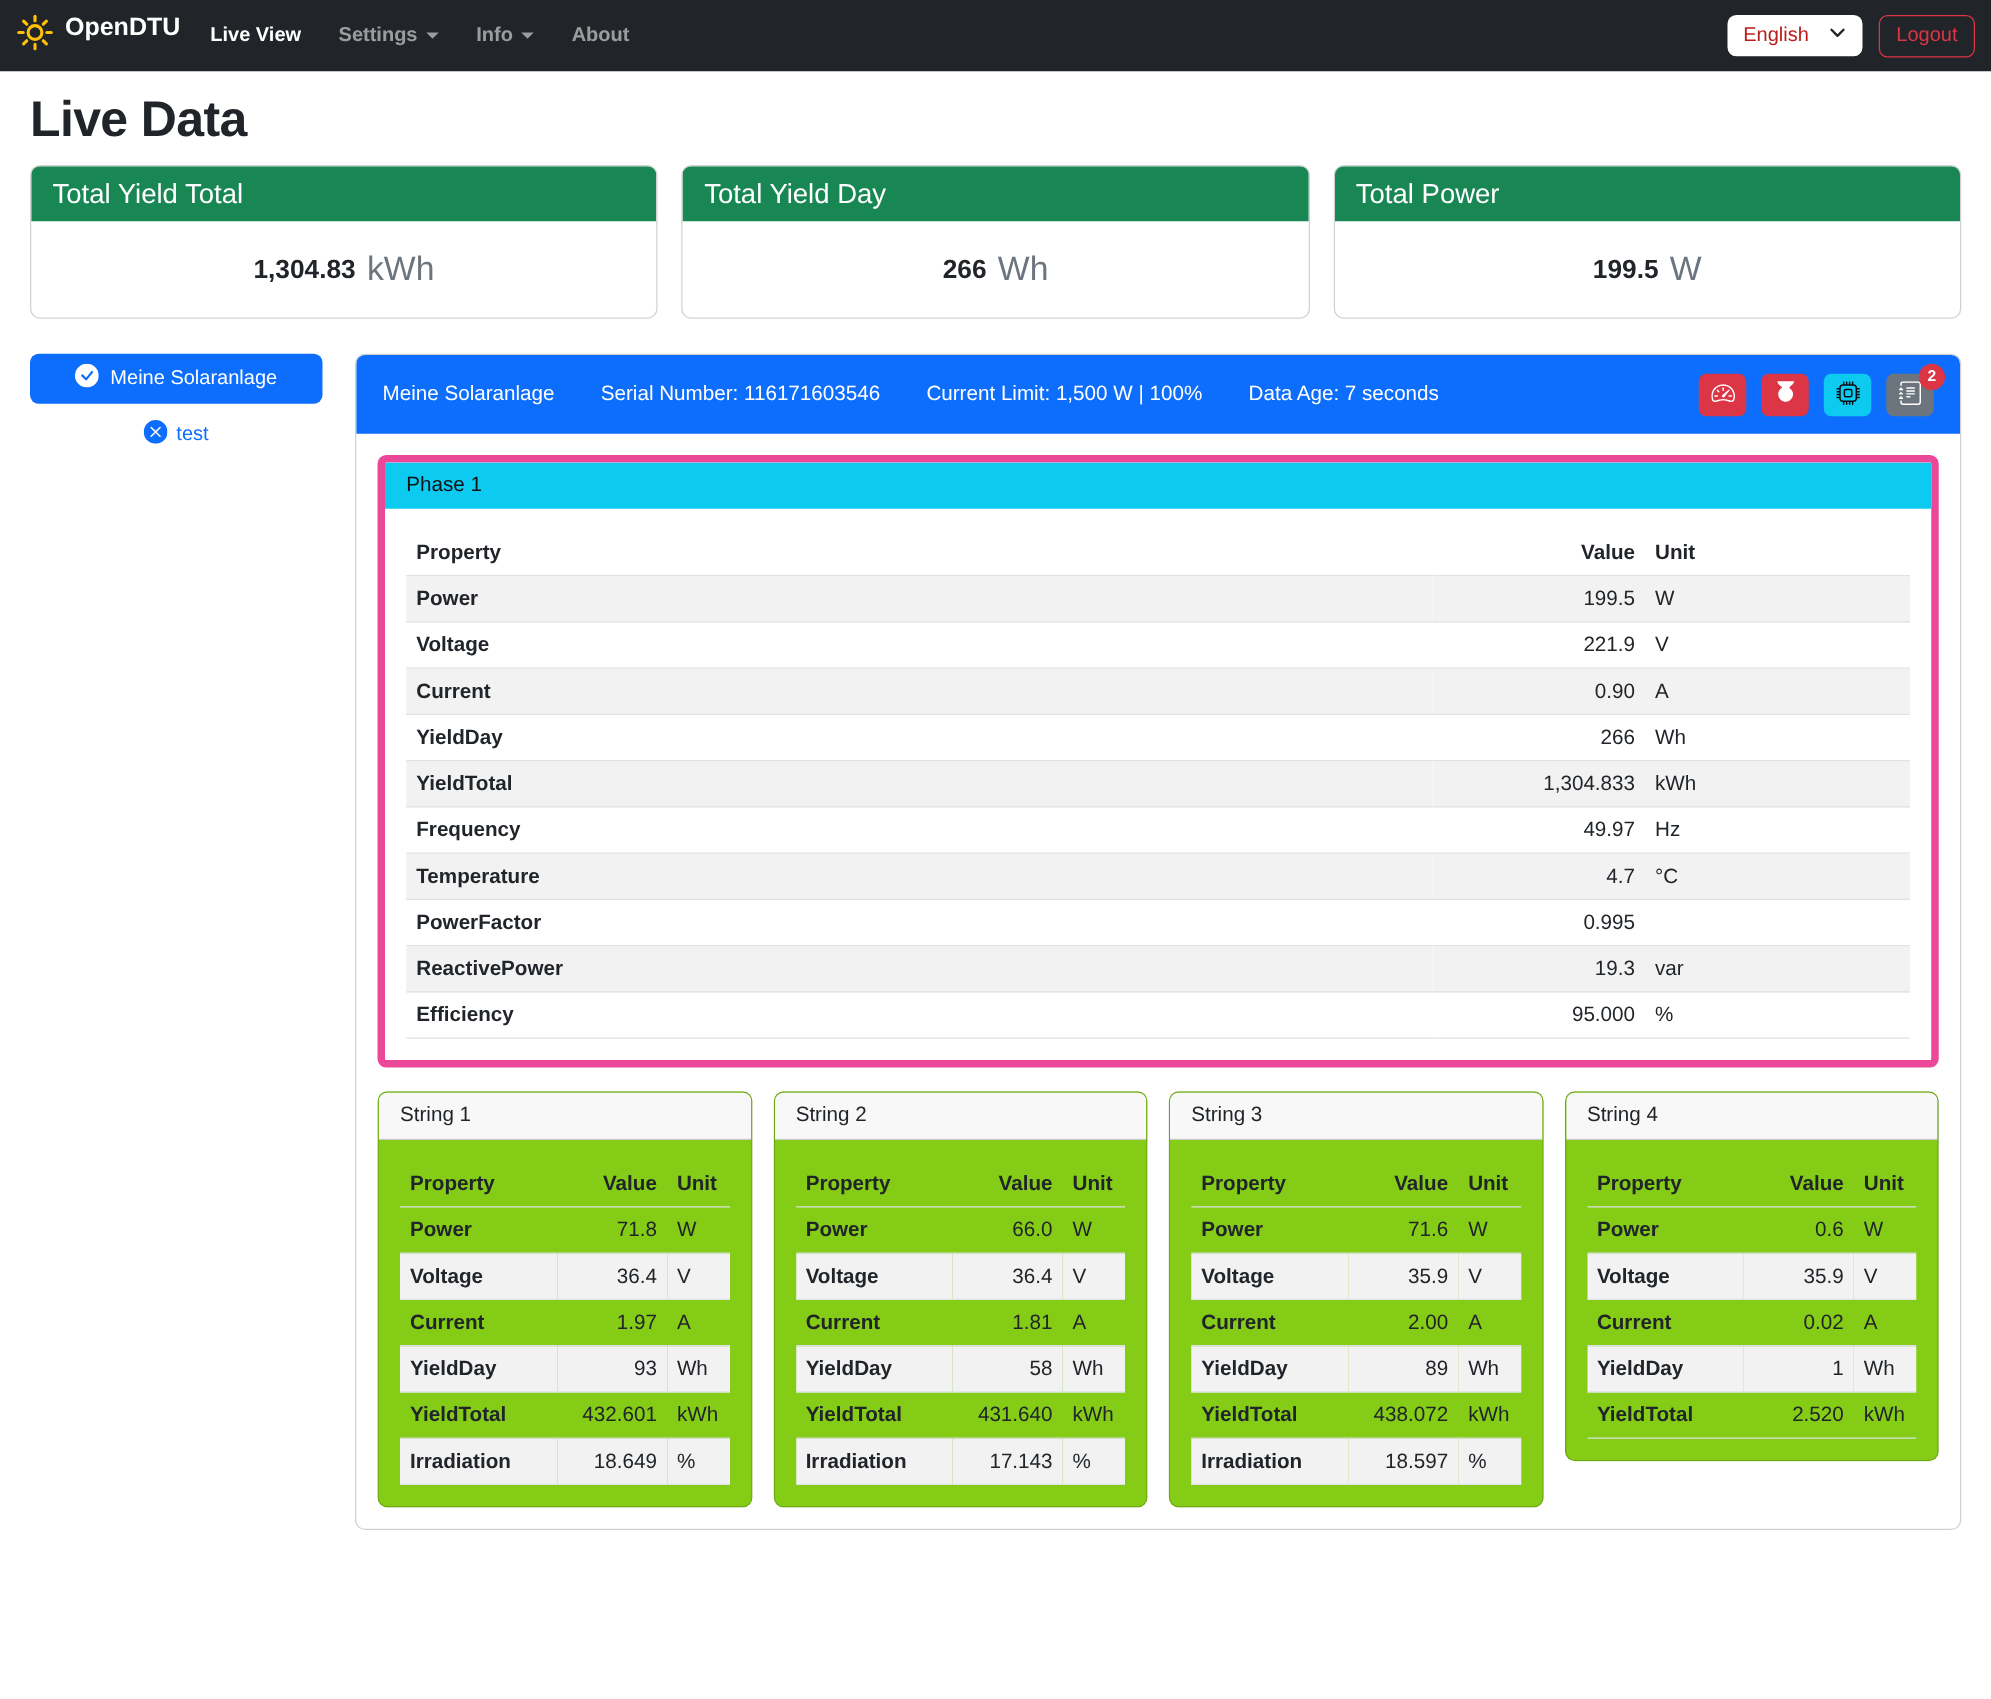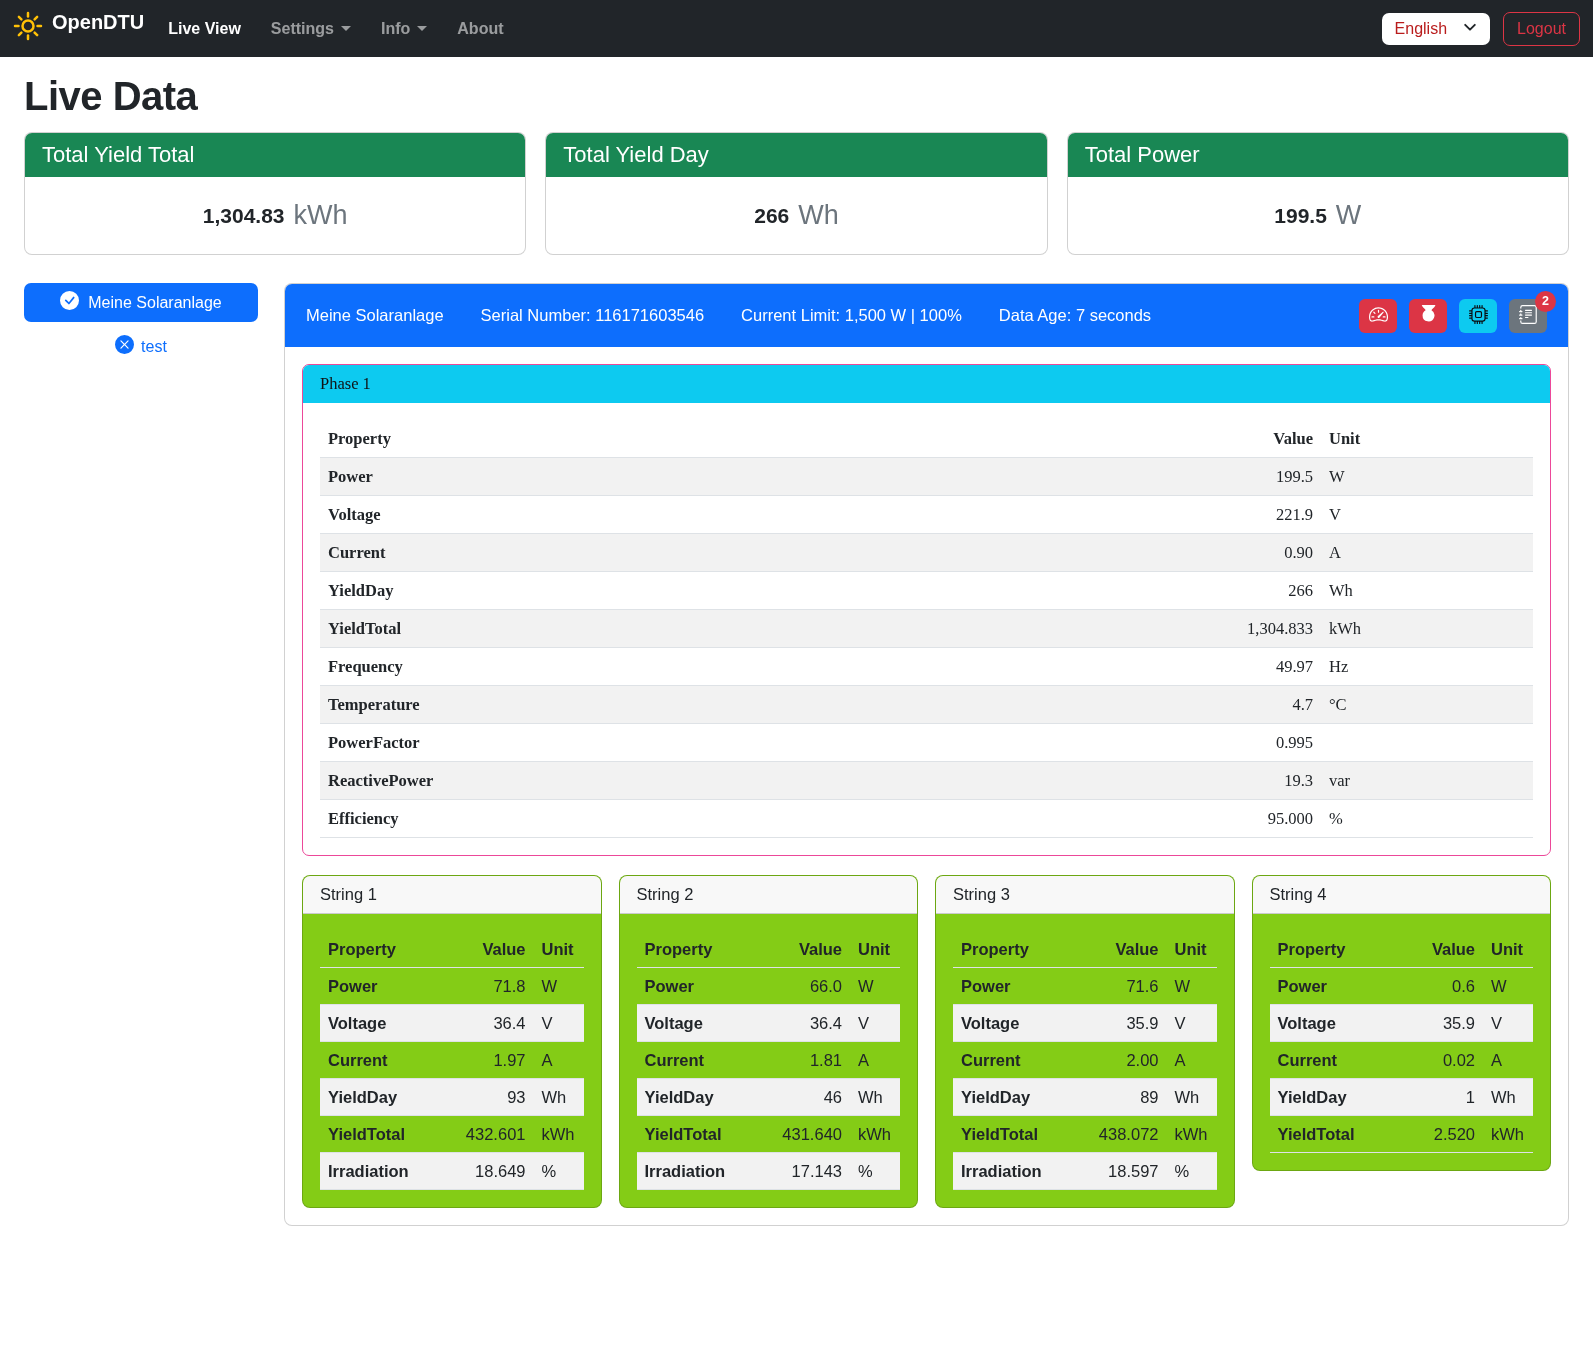--- a/index.html
+++ b/index.html
@@ -39,21 +39,21 @@
   .inv-header { background: #0d6efd; color: #fff; display: flex; align-items: center; gap: 37px; padding: 13px 21px; font-size: 16.5px; min-height: 63px; }
   .inv-actions { margin-left: auto; display: flex; align-items: center; gap: 12px; }
   .act-btn { width: 38px; height: 34px; border: none; border-radius: 6px; display: flex; align-items: center; justify-content: center; cursor: pointer; position: relative; }
   .act-red { background: #dc3545; }
   .act-cyan { background: #0dcaf0; }
   .act-gray { background: #6c757d; }
   .act-badge { position: absolute; top: -8px; right: -9px; min-width: 21px; height: 21px; padding: 0 6px; background: #dc3545; color: #fff; font-size: 12.5px; font-weight: 700; border-radius: 11px; display: flex; align-items: center; justify-content: center; }
   .inv-body { padding: 17px; }
 
   
-  .phase-panel { border: 1px solid #ec4899; border-radius: 7px; overflow: hidden; margin-bottom: 19px; font-family: Liberation Serif, serif; }
+  .phase-panel { border: 6px solid #ec4899; border-radius: 7px; overflow: hidden; margin-bottom: 19px; }
   .phase-header { background: #0dcaf0; color: #101214; padding: 9px 17px; font-size: 16.5px; }
   .phase-body { padding: 17px 17px 1px; }
 
   
   .tbl { width: 100%; border-collapse: collapse; font-size: 16.5px; color: #212529; margin-bottom: 16px; }
   .tbl th, .tbl td { padding: 8.5px 8px; border-bottom: 1px solid #dee2e6; text-align: left; font-weight: 400; vertical-align: middle; }
   .tbl thead th { font-weight: 700; }
   .tbl th.prop { font-weight: 700; }
   .tbl .val { text-align: right; }
   .phase-tbl tbody tr:nth-child(odd) { background: #f2f2f2; }
@@ -345,21 +345,21 @@
                       <td class="val">36.4</td>
                       <td>V</td>
                     </tr>
                   <tr>
                       <th class="prop">Current</th>
                       <td class="val">1.81</td>
                       <td>A</td>
                     </tr>
                   <tr>
                       <th class="prop">YieldDay</th>
-                      <td class="val">46</td>
+                      <td class="val">58</td>
                       <td>Wh</td>
                     </tr>
                   <tr>
                       <th class="prop">YieldTotal</th>
                       <td class="val">431.640</td>
                       <td>kWh</td>
                     </tr>
                   <tr>
                       <th class="prop">Irradiation</th>
                       <td class="val">17.143</td>

